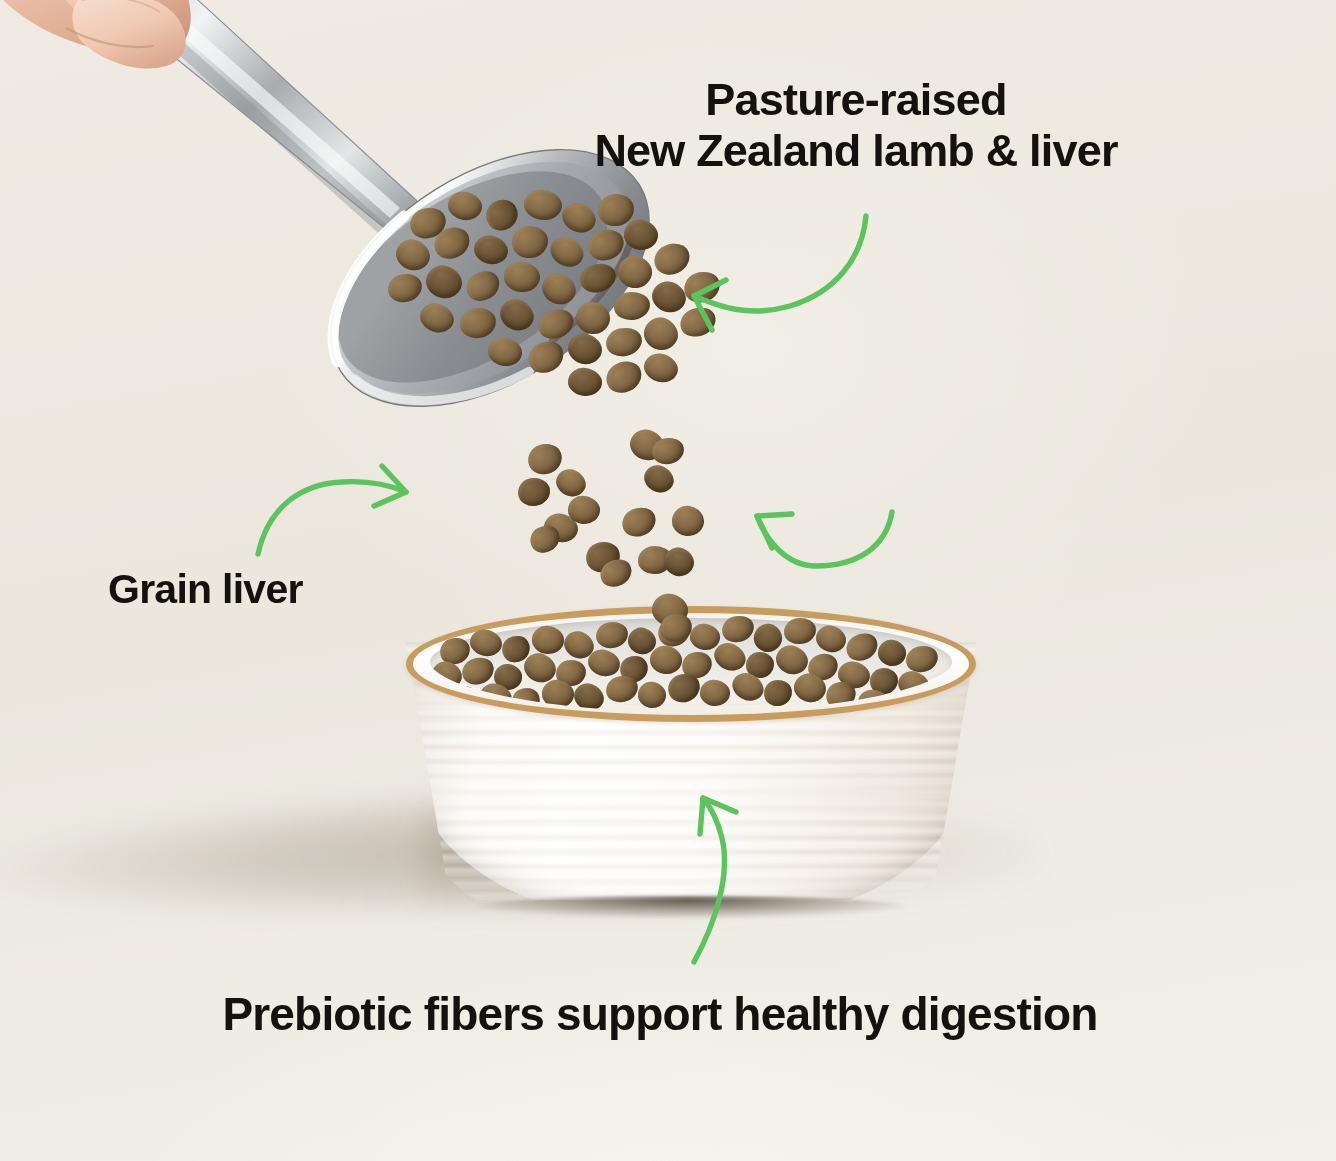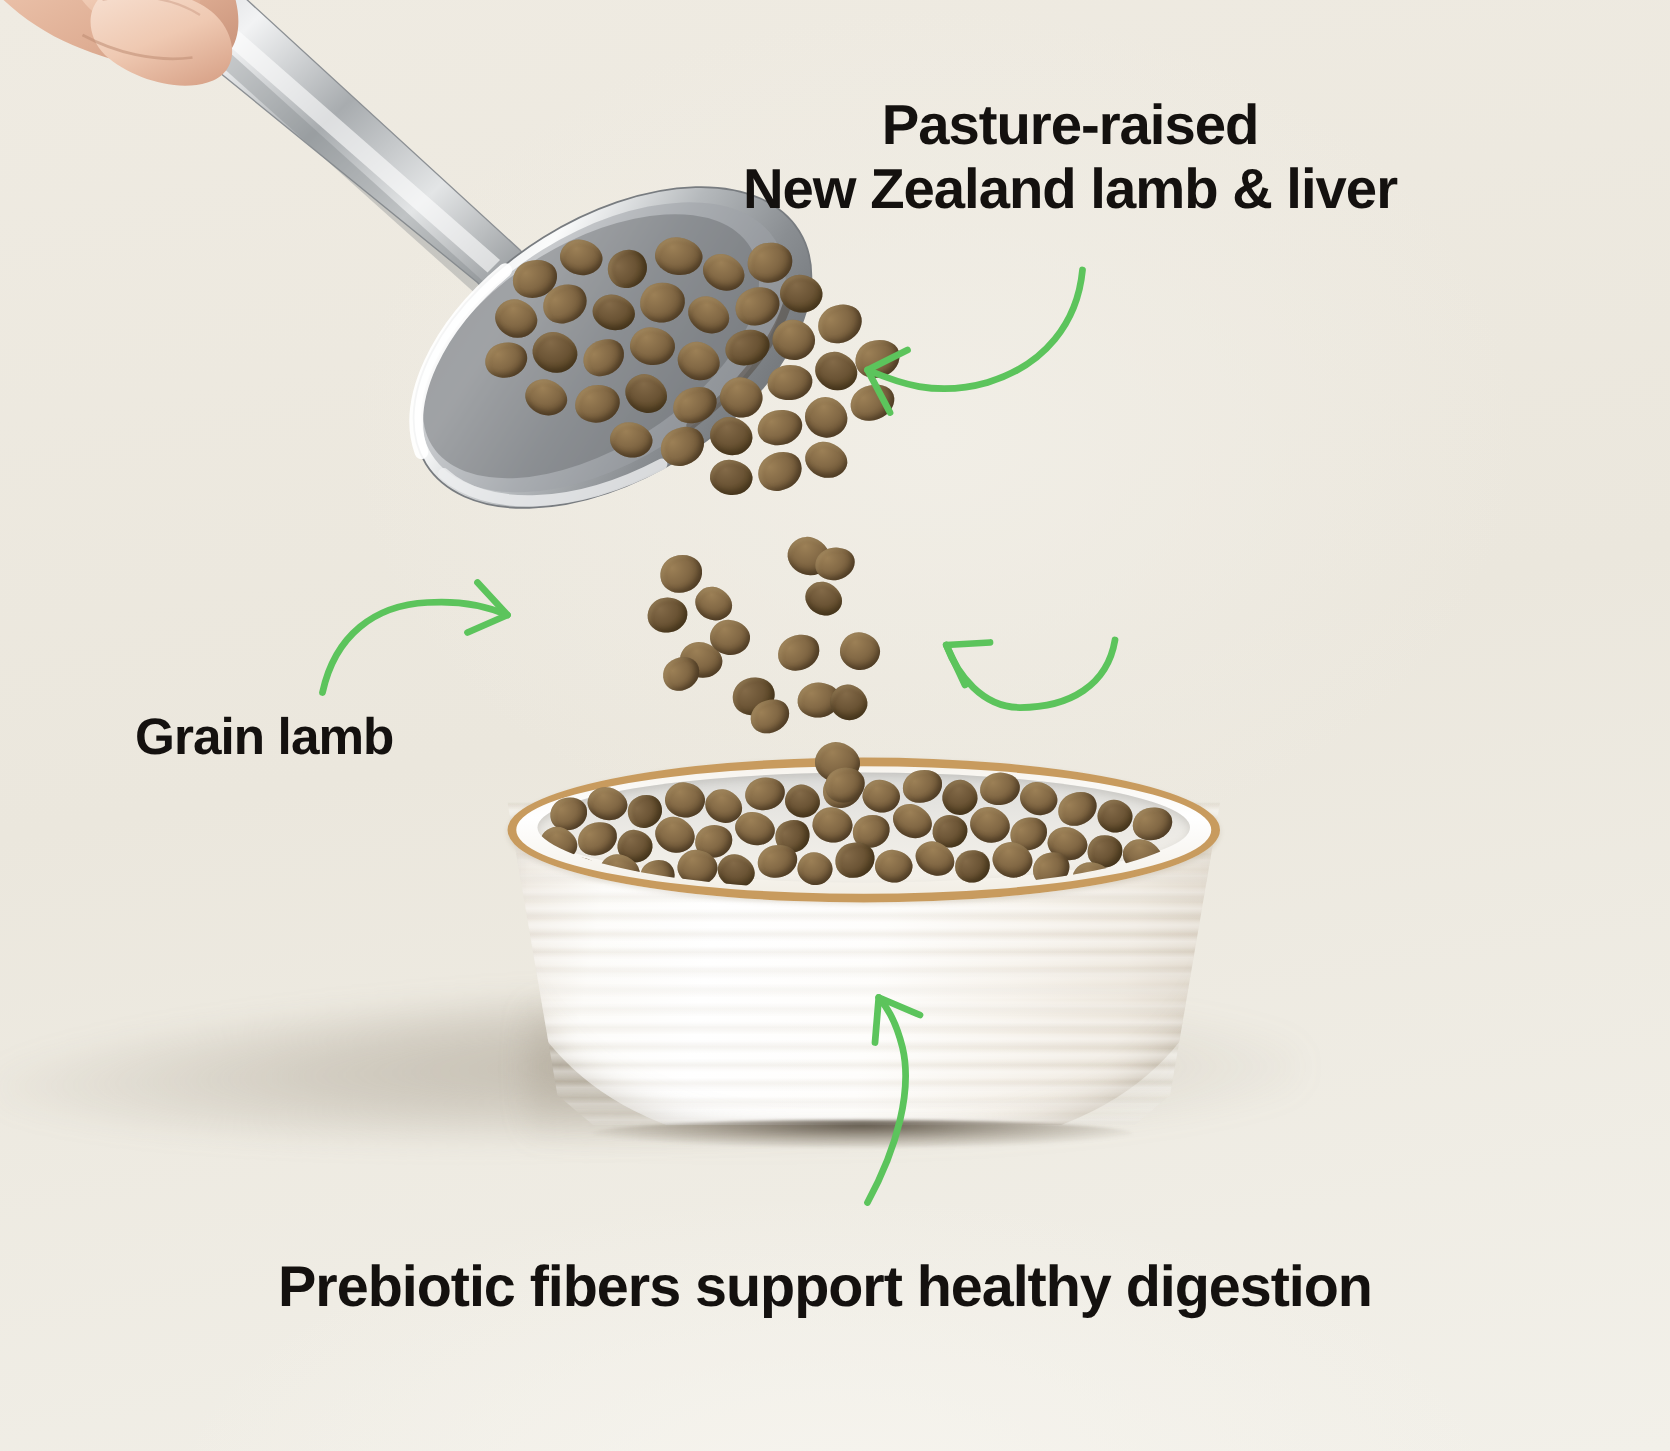--- a/index.html
+++ b/index.html
@@ -33,21 +33,21 @@
     color: #14110F;
     font-weight: 700;
     letter-spacing: -0.018em;
     line-height: 1.14;
     white-space: pre-line;
     text-align: center;
   }
   #t-pasture { left: 506px; top: 74px; width: 700px; font-size: 45px; }
   #t-nongmo  { left: 806px; top: 406px; width: 460px; font-size: 41px; }
   #t-grain   { left: 108px; top: 566px; width: 290px; font-size: 41px; text-align: left; }
-  #t-preb    { left: 130px; top: 988px; width: 1060px; font-size: 46px; margin-top: 15px; }
+  #t-preb    { left: 130px; top: 988px; width: 1060px; font-size: 46px; }
 
   
   .arrow-svg { position: absolute; overflow: visible; pointer-events: none; }
   .astroke {
     fill: none;
     stroke: #5CC45C;
     stroke-width: 5.4;
     stroke-linecap: round;
     stroke-linejoin: round;
   }
@@ -384,16 +384,16 @@
     <path class="astroke" d="M 258 554 C 268 508 300 484 342 482 C 372 480 392 486 406 492" style="stroke: rgb(92, 196, 92);"></path>
     <path class="astroke" d="M 406 492 L 382 466 M 406 492 L 374 506" style="stroke: rgb(92, 196, 92);"></path>
   </svg>
   <svg class="arrow-svg" id="arrow-3" style="left:0;top:0;width:1336px;height:1161px;">
     <path class="astroke" d="M 694 962 C 718 918 730 872 722 838 C 716 814 708 804 703 798" style="stroke: rgb(92, 196, 92);"></path>
     <path class="astroke" d="M 703 798 L 700 834 M 703 798 L 736 812" style="stroke: rgb(92, 196, 92);"></path>
   </svg>
 
   <div class="annot" id="t-pasture" style="left: 506px; top: 74px; width: 700px; font-size: 45px; text-align: center;">Pasture-raised
 New Zealand lamb &amp; liver</div>
-  <div class="annot" id="t-grain" style="left: 108px; top: 566px; width: 290px; font-size: 41px; text-align: left;">Grain lamb</div>
+  <div class="annot" id="t-grain" style="left: 108px; top: 566px; width: 290px; font-size: 41px; text-align: left;">Grain liver</div>
   <div class="annot" id="t-preb" style="left: 130px; top: 988px; width: 1060px; font-size: 46px; text-align: center;">Prebiotic fibers support healthy digestion</div>
 
 </div>
 
 </body></html>

